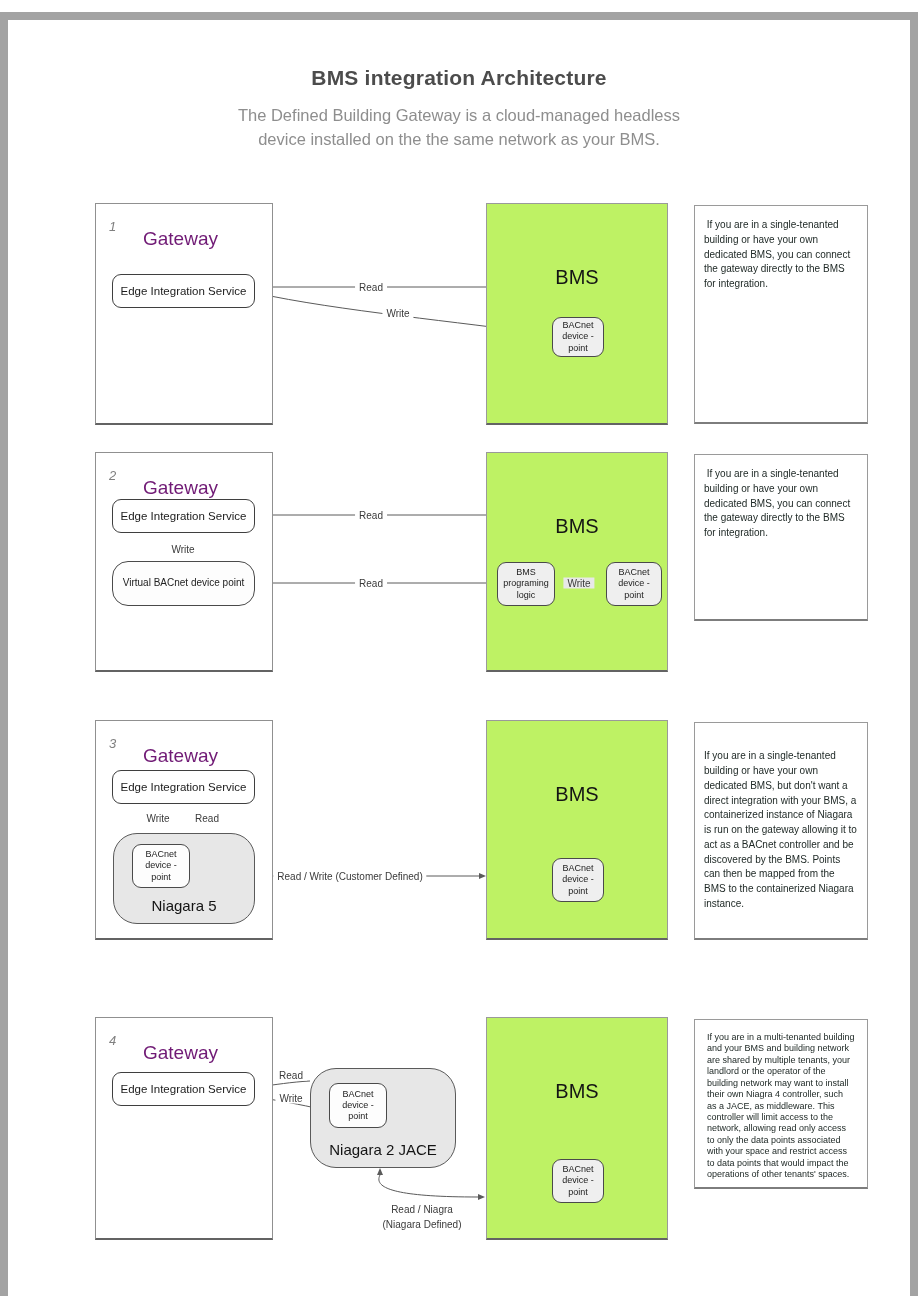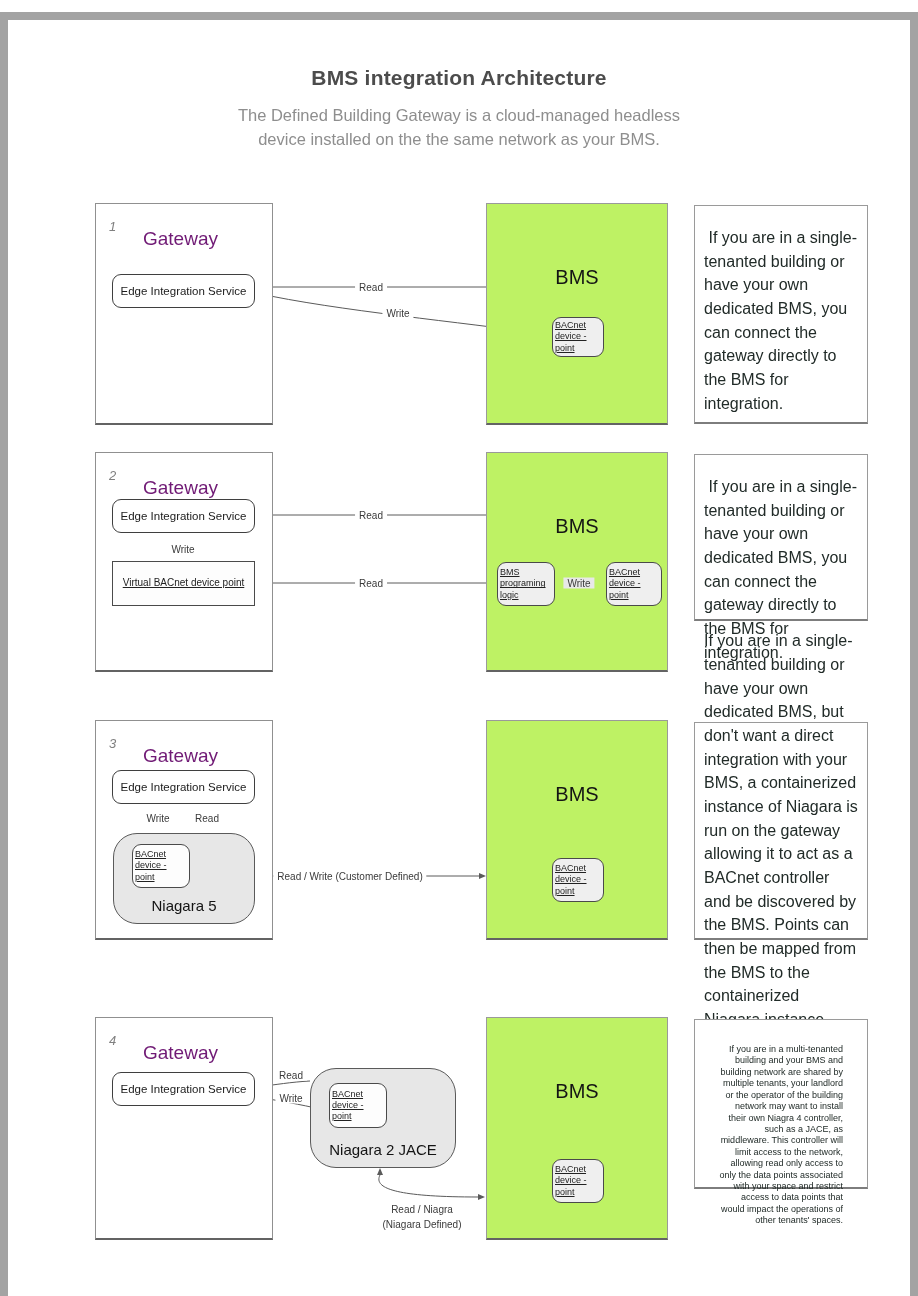--- a/index.html
+++ b/index.html
@@ -38,37 +38,37 @@
     font-size:11.5px; color:#1c1c1c; text-align:center; box-sizing:border-box;
   }
   .bms-box {
     position:absolute; left:478px; top:0; width:182px; height:100%;
     background:#bef264; border:1px solid #9a9a9a; border-bottom:2px solid #636363;
     box-sizing:border-box;
   }
   .bms-title { position:absolute; top:62px; left:0; width:100%; text-align:center; font-size:20px; color:#141414; }
   .chip {
     position:absolute; border:1px solid #4a4a4a; border-radius:9px; background:#efefef;
-    display:flex; align-items:center; justify-content:center; 
-    font-size:9px; line-height:1.25; color:#222; box-sizing:border-box; padding:2px;text-decoration:underline;
+    display:flex; align-items:center; justify-content:center; text-align:center;
+    font-size:9px; line-height:1.25; color:#222; box-sizing:border-box; padding:2px;
   }
   .chip.white { background:#fdfdfd; }
   .niagara {
     position:absolute; background:#e7e7e7; border:1px solid #5a5a5a;
     border-radius:24px; box-sizing:border-box;
   }
   .niagara-label { position:absolute; bottom:9px; left:0; width:100%; text-align:center; font-size:15px; color:#141414; }
   .note {
     position:absolute; left:686px; width:174px; background:#fff;
     border:1px solid #9a9a9a; border-bottom:2px solid #7d7d7d; box-sizing:border-box;
-    padding:20px 9px; font-size:16px; line-height:1.48; color:#212b28;
+    padding:12px 9px; font-size:10px; line-height:1.48; color:#212b28;
     white-space:pre-wrap;
   }
   .note.centered-v { display:flex; align-items:center; }
-  .note.center-text { text-align:right; font-size:9px; line-height:1.27; padding:24px; }
+  .note.center-text { text-align:left; font-size:9px; line-height:1.27; padding:12px; }
   .wlabel {
     position:absolute; transform:translate(-50%,-50%);
     background:#fff; padding:0 4px; font-size:10px; color:#3a3a3a; white-space:nowrap;
   }
   .wlabel.on-gray { background:#e8e8e8; }
 </style>
 </head>
 <body>
 
 <div class="page">
@@ -105,21 +105,21 @@
       <polygon points="175,107 172,100 178,100"></polygon>
       <path d="M248,131 H483"></path>
       <polygon points="489,131 482,128 482,134"></polygon>
       <path d="M546,131 H590"></path>
       <polygon points="596,131 589,128 589,134"></polygon>
     </svg>
     <div class="gw-box">
       <span class="gw-num">2</span>
       <span class="gw-title">Gateway</span>
       <div class="eis" style="top:46px;">Edge Integration Service</div>
-      <div class="chip white" style="left:16px;top:108px;width:143px;height:45px;border-radius:0;font-size:10px;">Virtual BACnet device point</div>
+      <div class="chip white" style="left:16px;top:108px;width:143px;height:45px;border-radius:16px;font-size:10px;">Virtual BACnet device point</div>
     </div>
     <div class="bms-box">
       <div class="bms-title">BMS</div>
       <div class="chip" style="left:10px;top:109px;width:58px;height:44px;">BMS programing logic</div>
       <div class="chip" style="left:119px;top:109px;width:56px;height:44px;">BACnet device - point</div>
     </div>
     <div class="note" style="top:2px;height:167px;"> If you are in a single-tenanted building or have your own dedicated BMS, you can connect the gateway directly to the BMS for integration.</div>
     <span class="wlabel" style="left:363px;top:63px;">Read</span>
     <span class="wlabel" style="left:175px;top:97px;">Write</span>
     <span class="wlabel" style="left:363px;top:131px;">Read</span>

